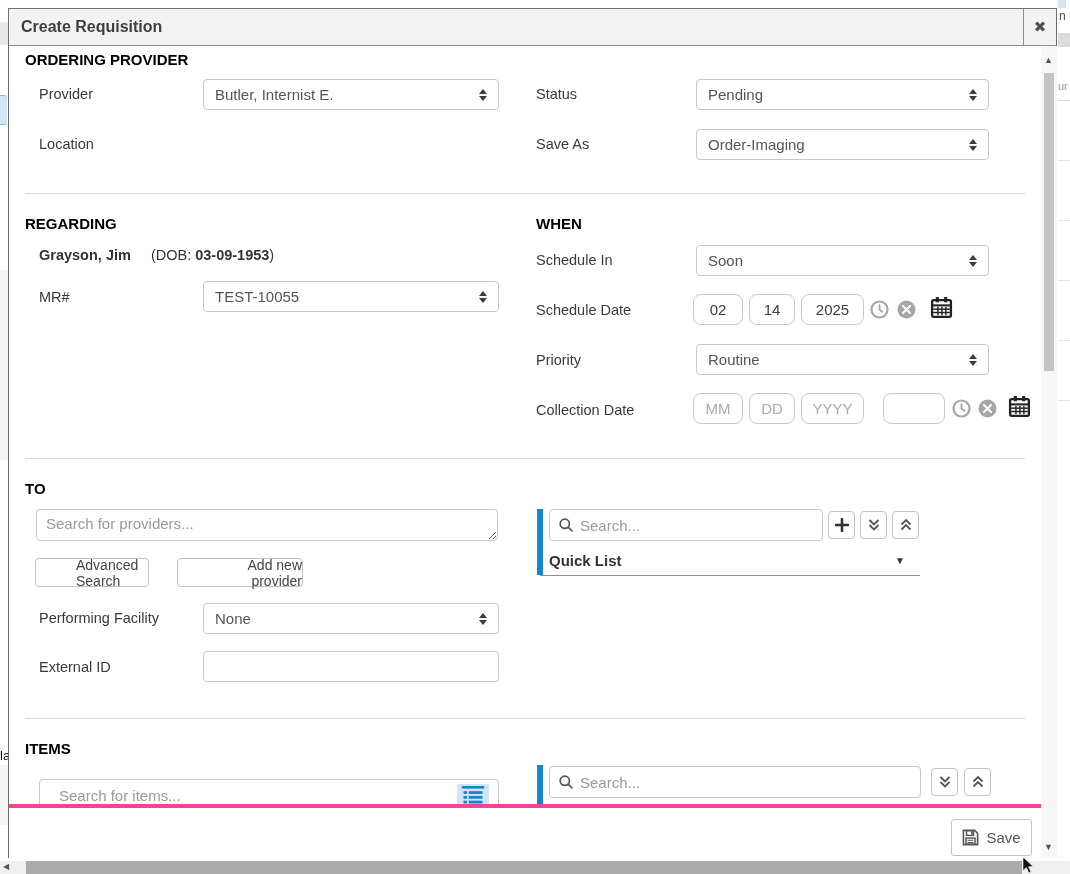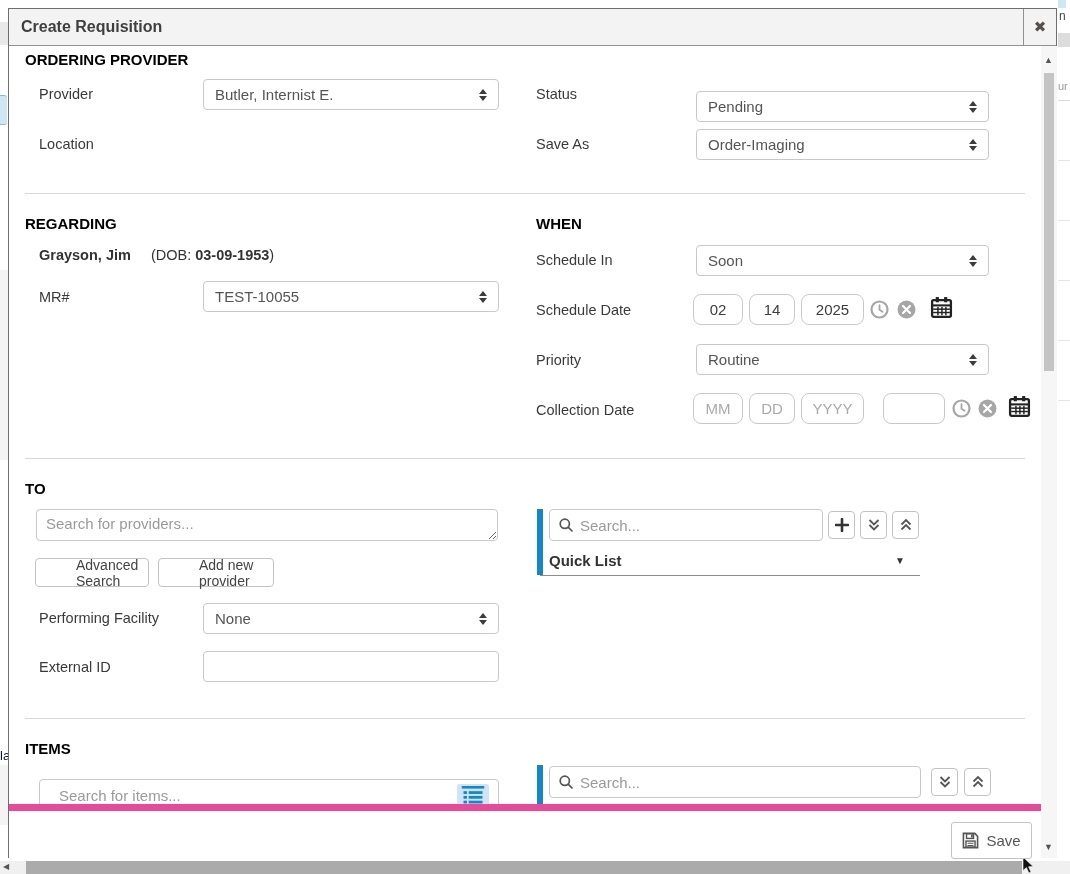--- a/index.html
+++ b/index.html
@@ -41,21 +41,21 @@
   .searchbox input::placeholder { color:#9a9a9a; }
   .bluebar { position:absolute; width:6px; background:var(--accent,#1487cb); }
   textarea.prov { position:absolute; border:1px solid #c9c9c9; border-radius:4px; font-family:"Liberation Sans","DejaVu Sans",sans-serif; font-size:15px; color:#3d3d3d; padding:5px 9px; resize:both; }
   textarea.prov::placeholder { color:#9a9a9a; }
   .patient-line { position:absolute; font-size:14.5px; color:#333; }
   .qlabel { position:absolute; font-size:15px; font-weight:bold; color:#333; }
   .caret { position:absolute; font-size:10px; color:#333; }
   .qline { position:absolute; height:1px; background:#8d8d8d; }
 
   
-  .mfoot { position:absolute; left:0; top:795px; width:1032px; height:54px; background:#fff; border-top:7px solid #ec4899; z-index:5; }
+  .mfoot { position:absolute; left:0; top:795px; width:1032px; height:54px; background:#fff; border-top:4px solid #ec4899; z-index:5; }
   .savebtn { position:absolute; left:942px; top:11px; width:81px; height:37px; background:#fff; border:1px solid #c3c3c3; border-radius:3px; display:flex; align-items:center; justify-content:center; gap:7px; font-size:15px; color:#555; cursor:pointer; }
   .vscroll { position:absolute; left:1032px; top:37px; width:16px; height:812px; background:#f6f6f6; z-index:6; }
   .vthumb { position:absolute; left:3px; top:27px; width:10px; height:298px; background:#c4c4c4; }
   .varrow { position:absolute; left:3px; font-size:9px; color:#555; cursor:pointer; }
 
   .itemicon-wrap { margin-left:auto; width:32px; height:24px; background:#cfe5f7; border-radius:2px; display:flex; align-items:center; justify-content:center; cursor:pointer; }
 </style>
 </head>
 <body>
 
@@ -103,21 +103,21 @@
     <span class="lbl" style="left:30px;top:77px;">Provider</span>
     <div class="sel" style="left:194px;top:70px;width:296px;">
       <span class="sel-text">Butler, Internist E.</span>
       <span class="arrows">
           <i class="tri-up"></i>
           <i class="tri-down"></i>
         </span>
     </div>
 
     <span class="lbl" style="left:527px;top:77px;">Status</span>
-    <div class="sel" style="left:687px;top:70px;width:293px;margin-top:12px;">
+    <div class="sel" style="left:687px;top:70px;width:293px;">
       <span class="sel-text">Pending</span>
       <span class="arrows">
           <i class="tri-up"></i>
           <i class="tri-down"></i>
         </span>
     </div>
 
     <span class="lbl" style="left:30px;top:127px;">Location</span>
 
     <span class="lbl" style="left:527px;top:127px;">Save As</span>
@@ -229,21 +229,21 @@
         </svg>
     </span>
 
     <div class="hline" style="top:449px;"></div>
 
     <div class="heading" style="left:16px;top:471px;">TO</div>
     <textarea class="prov" rows="1" style="left: 27px; top: 500px; width: 462px; height: 32px;" placeholder="Search for providers..."></textarea>
     <div class="btn" style="left:26px;top:549px;width:114px;height:29px;">
         <span>Advanced Search</span>
       </div>
-    <div class="btn" style="left:149px;top:549px;width:116px;height:29px;">
+    <div class="btn" style="left:168px;top:549px;width:126px;height:29px;text-align:right;">
         <span>Add new provider</span>
       </div>
 
     <span class="lbl" style="left:30px;top:601px;">Performing Facility</span>
     <div class="sel" style="left:194px;top:594px;width:296px;">
       <span class="sel-text">None</span>
       <span class="arrows">
           <i class="tri-up"></i>
           <i class="tri-down"></i>
         </span>

